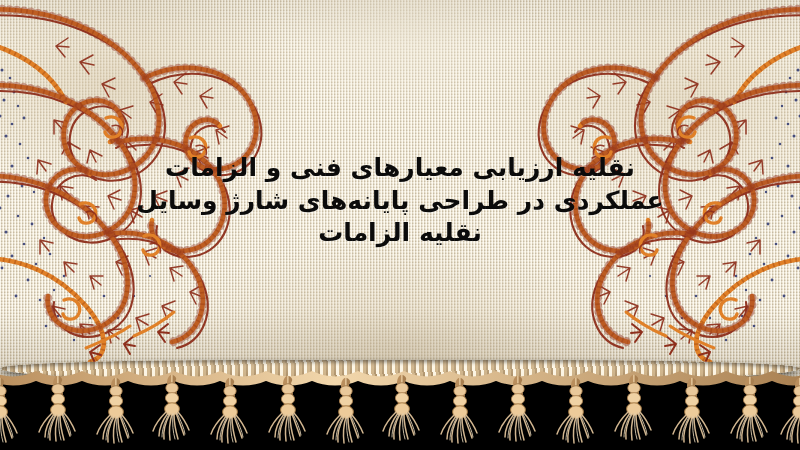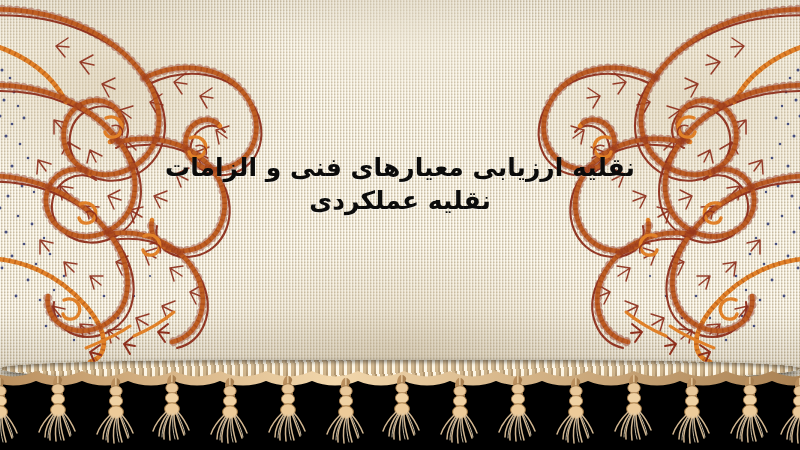--- a/index.html
+++ b/index.html
@@ -379,21 +379,22 @@
       </g>
       <g stroke="#e08028" stroke-width="3" fill="none" stroke-linecap="round">
         <path d="M92,348 c14,-6 30,-12 44,-22"></path>
         <path d="M140,336 c14,-6 28,-14 40,-24"></path>
       </g>
     </svg>
   </span>
 
   <div class="title-block">
     <span class="title-line">نقلیه ارزیابی معیارهای فنی و الزامات</span>
-    <span class="title-line">نقلیه عملکردی</span>
+    <span class="title-line">عملکردی در طراحی پایانه‌های شارژ وسایل</span>
+    <span class="title-line">نقلیه الزامات</span>
   </div>
 
   <div class="hem"></div>
 
   <span class="fringe">
     <svg width="800" height="82" viewBox="0 0 800 82" xmlns="http://www.w3.org/2000/svg">
       <defs>
         <linearGradient id="cordg" x1="0" y1="0" x2="1" y2="0">
           <stop offset="0" stop-color="#b98e5d"></stop>
           <stop offset=".42" stop-color="#f2d7ac"></stop>

